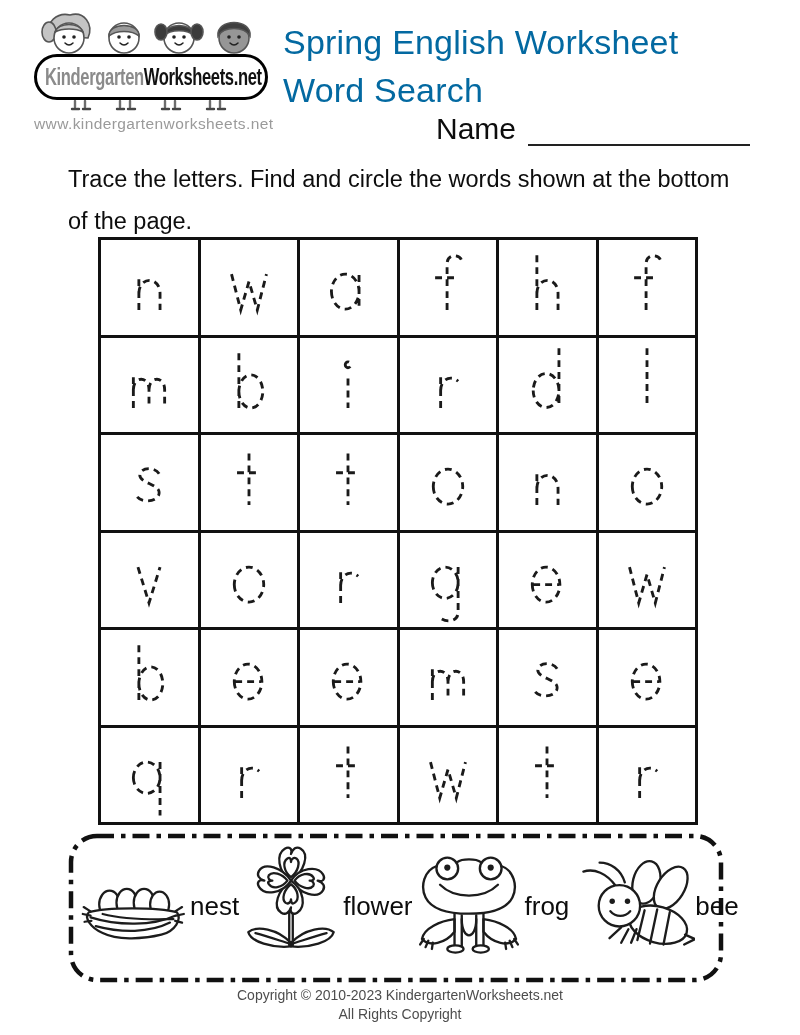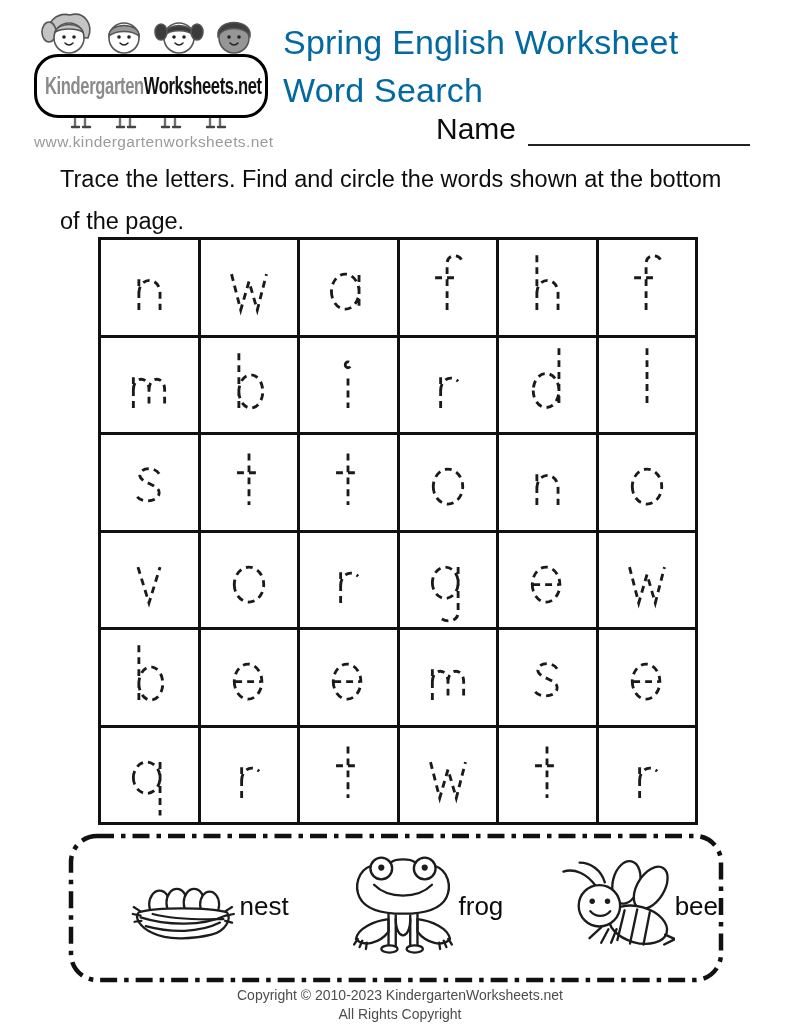--- a/index.html
+++ b/index.html
@@ -2,39 +2,39 @@
 <html><head>
 <meta charset="utf-8">
 <style>
   html,body{margin:0;padding:0;background:#fff;}
   .page{position:relative;width:800px;height:1035px;background:#fff;overflow:hidden;
         font-family:"Liberation Sans",sans-serif;color:#111;}
 
   
   .logo{position:absolute;left:34px;top:10px;width:236px;}
   .logo-kids{display:block;margin-left:6px;}
-  .logo-pill{box-sizing:border-box;width:234px;height:64px;border:3px solid #000;border-radius:24px;
+  .logo-pill{box-sizing:border-box;width:234px;height:46px;border:3px solid #000;border-radius:24px;
              background:#fff;display:flex;align-items:center;padding-left:8px;margin-top:-6px;
              position:relative;z-index:2;overflow:hidden;}
   .logo-pill-text{white-space:nowrap;font-size:23px;font-weight:bold;letter-spacing:-.5px;
                   transform:scaleX(.72);transform-origin:left center;}
   .logo-part1{color:#8b8b8b;}
   .logo-part2{color:#111;}
   .logo-feet{display:block;margin:0 auto;}
   .logo-url{margin-top:3px;font-size:15.5px;color:#9a9a9a;letter-spacing:.4px;}
 
   
   .titles{position:absolute;left:283px;top:18px;}
   .title-line{margin:0;font-size:34px;font-weight:400;line-height:48px;color:#0369a1;letter-spacing:.2px;}
   .name-row{position:absolute;left:436px;top:112px;display:flex;align-items:flex-end;}
   .name-label{font-size:30px;color:#0d0d0d;}
   .name-line{width:222px;height:30px;border-bottom:2.5px solid #222;margin-left:12px;}
 
   
-  .instructions{position:absolute;left:60px;top:158px;font-size:23.5px;line-height:42px;color:#0d0d0d;}
+  .instructions{position:absolute;left:68px;top:158px;font-size:23.5px;line-height:42px;color:#0d0d0d;}
 
   
   .grid{position:absolute;left:98px;top:237px;width:600px;height:588px;box-sizing:border-box;
         background:#111;display:grid;grid-template-columns:repeat(6,1fr);grid-template-rows:repeat(6,1fr);
         gap:3px;padding:3px;}
   .cell{background:#fff;display:flex;align-items:center;justify-content:center;}
   .cell svg{width:58px;height:92px;}
   .trace path{fill:none;stroke:#1a1a1a;stroke-width:3.1;stroke-dasharray:7.5 5.5;stroke-linecap:butt;}
 
   
@@ -319,20 +319,41 @@
                 <path d="M26,44 C56,52 92,50 108,50"></path>
                 <path d="M12,41 l-8,-5 m8,10 l-9,-2 m10,8 l-8,1"></path>
                 <path d="M110,41 l8,-5 m-7,10 l9,-2 m-10,8 l8,2"></path>
               </g>
             </svg>
           </div>
           <div class="bank-label">nest</div>
         </div>
         <div class="bank-item">
           <div class="bank-icon">
+            <svg width="104" height="120" viewBox="0 0 110 135">
+              <g class="lineart">
+                <path d="M55,118 C40,102 16,98 7,106 C10,117 34,124 55,122 Z" fill="#fff"></path>
+                <path d="M15,107 C30,111 44,116 54,119"></path>
+                <path d="M55,118 C70,102 94,98 103,106 C100,117 76,124 55,122 Z" fill="#fff"></path>
+                <path d="M95,107 C80,111 66,116 56,119"></path>
+                <path d="M53,50 V121 M57,50 V121"></path>
+                <g id="p">
+                  <path d="M55,48 C40,38 38,18 48,12 C53,9 57,12 55,18 C57,12 61,9 66,12 C76,18 70,38 55,48 Z" fill="#fff"></path>
+                  <path d="M55,44 C47,38 45,27 51,23 C54,21 55,24 55,27 C55,24 58,21 61,23 C66,27 63,38 55,44 Z"></path>
+                </g>
+                <use href="#p" transform="rotate(90 55 48)"></use>
+                <use href="#p" transform="rotate(180 55 48)"></use>
+                <use href="#p" transform="rotate(270 55 48)"></use>
+              </g>
+            </svg>
+          </div>
+          <div class="bank-label">flower</div>
+        </div>
+        <div class="bank-item">
+          <div class="bank-icon">
             <svg width="112" height="104" viewBox="0 0 120 115">
               <g class="lineart">
                 <path d="M44,72 C28,74 10,82 8,94 C16,103 34,99 44,86 Z" fill="#fff"></path>
                 <path d="M10,94 l-4,6 m9,-4 l-3,7 m8,-5 l-1,7"></path>
                 <path d="M76,72 C92,74 110,82 112,94 C104,103 86,99 76,86 Z" fill="#fff"></path>
                 <path d="M110,94 l4,6 m-9,-4 l3,7 m-8,-5 l1,7"></path>
                 <path d="M44,66 V103 M52,68 V103 M68,68 V103 M76,66 V103"></path>
                 <path d="M52,72 C52,96 68,96 68,72"></path>
                 <ellipse cx="45" cy="105" rx="9" ry="4" fill="#fff"></ellipse>
                 <ellipse cx="73" cy="105" rx="9" ry="4" fill="#fff"></ellipse>

